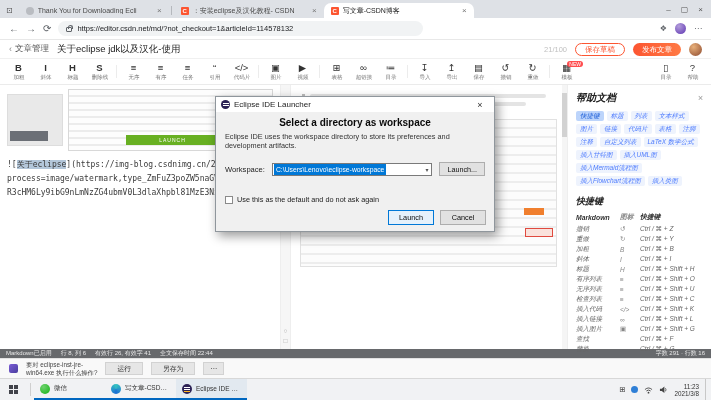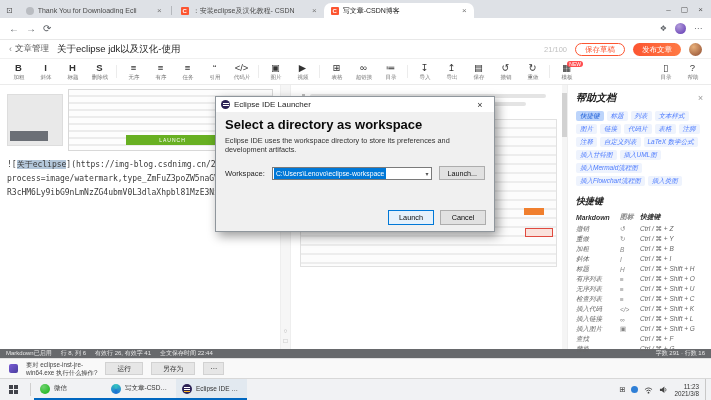--- a/index.html
+++ b/index.html
@@ -138,21 +138,21 @@
 
   
   .dialog{ position:absolute; left:215px; top:96px; width:280px; height:136px; background:#f0f0f0;
            border:1px solid #8f969c; box-shadow:3px 4px 10px rgba(0,0,0,.4); z-index:50; }
   .dtitle{ height:15px; background:#fff; display:flex; align-items:center; gap:4px; padding:0 5px; font-size:8px; }
   .eclic{ width:9px; height:9px; border-radius:50%; background:#2c2255; position:relative; }
   .eclic:after{ content:""; position:absolute; left:1.5px; right:1.5px; top:2.5px; height:1px; background:#fff;
                 box-shadow:0 2px 0 #fff; }
   .dclose{ margin-left:auto; width:18px; text-align:center; font-size:9px; color:#333; }
   .dbody{ position:relative; height:119px; padding:4px 9px; }
-  .dhead{ font-size:13px; font-weight:bold; color:#0a0a0a; margin:1px 0 4px; }
+  .dhead{ font-size:10px; font-weight:bold; color:#0a0a0a; margin:1px 0 4px;text-align:center; }
   .ddesc{ font-size:7.3px; color:#333; margin-bottom:12px; }
   .wsrow{ display:flex; align-items:center; gap:7px; }
   .wslabel{ font-size:7.6px; }
   .combo{ flex:1; height:13px; background:#fff; border:1px solid #7a7a7a; display:flex; align-items:center; overflow:hidden; }
   .combo .val{ background:#0078d7; color:#fff; font-size:6.8px; height:11px; line-height:11px; padding:0 2px; margin-left:1px; white-space:nowrap; }
   .combo .arr{ margin-left:auto; font-size:6px; color:#555; padding:0 3px; }
   .browse{ height:14px; border:1px solid #adadad; background:#e1e1e1; font-size:7.2px; padding:0 7px; color:#111;
            display:flex; align-items:center; }
   .chkrow{ position:absolute; left:9px; bottom:27px; display:flex; align-items:center; gap:4px; font-size:7.3px; color:#222; }
   .chk{ width:8px; height:8px; border:1px solid #8a8a8a; background:#fff; }
@@ -188,20 +188,24 @@
       <span>–</span>
       <span>▢</span>
       <span>×</span>
     </div>
   </div>
 
   <div class="addrbar">
     <span class="navic">←</span>
     <span class="navic">→</span>
     <span class="navic">⟳</span>
+    <div class="urlbox">
+      <span class="lock"></span>
+      <span class="u">https://editor.csdn.net/md/?not_checkout=1&amp;articleId=114578132</span>
+    </div>
     <div class="addr-right">
       <span class="extic">❖</span>
       <span class="avatar-sm"></span>
       <span class="extic">⋯</span>
     </div>
   </div>
 
   <div class="edheader">
     <span class="manage">
       <span class="chev">‹</span>
@@ -559,20 +563,24 @@
       <div class="dhead">Select a directory as workspace</div>
       <div class="ddesc">Eclipse IDE uses the workspace directory to store its preferences and development artifacts.</div>
       <div class="wsrow">
         <span class="wslabel">Workspace:</span>
         <div class="combo">
           <span class="val">C:\Users\Lenovo\eclipse-workspace</span>
           <span class="arr">▾</span>
         </div>
         <span class="browse">Launch...</span>
       </div>
+      <div class="chkrow">
+        <span class="chk"></span>
+        <span>Use this as the default and do not ask again</span>
+      </div>
       <div class="dbtns">
         <span class="dbtn primary">Launch</span>
         <span class="dbtn">Cancel</span>
       </div>
     </div>
   </div>
 
 </div>
 
 </body></html>

